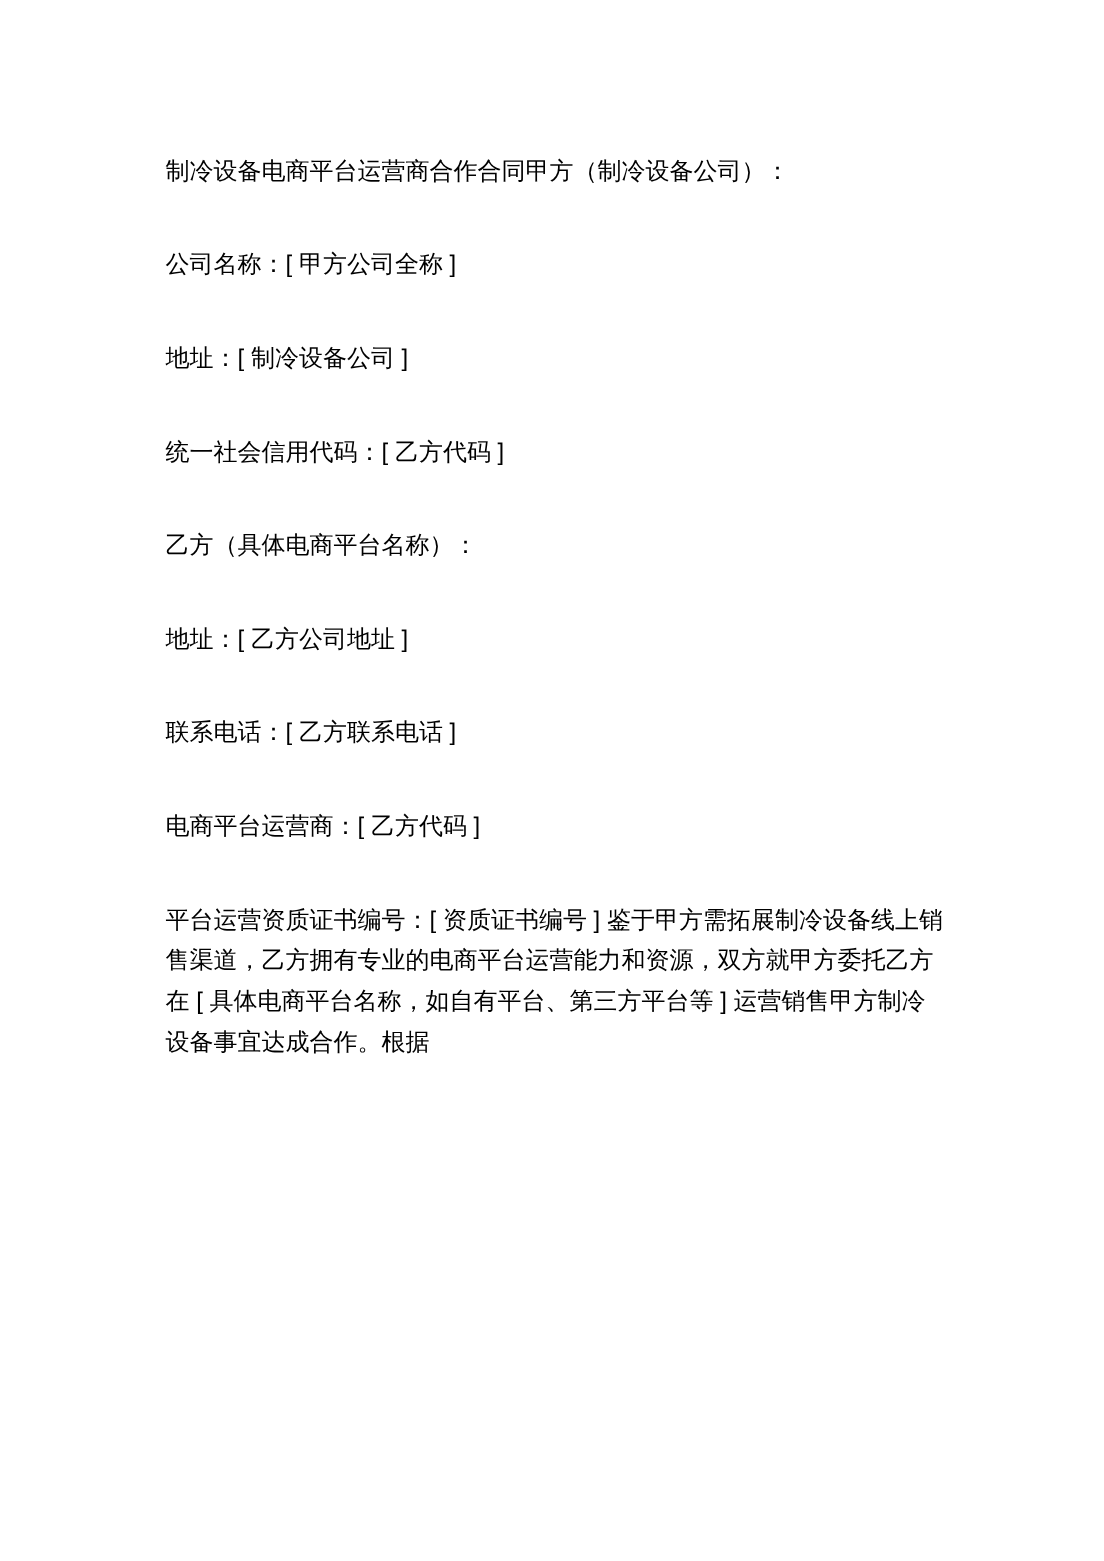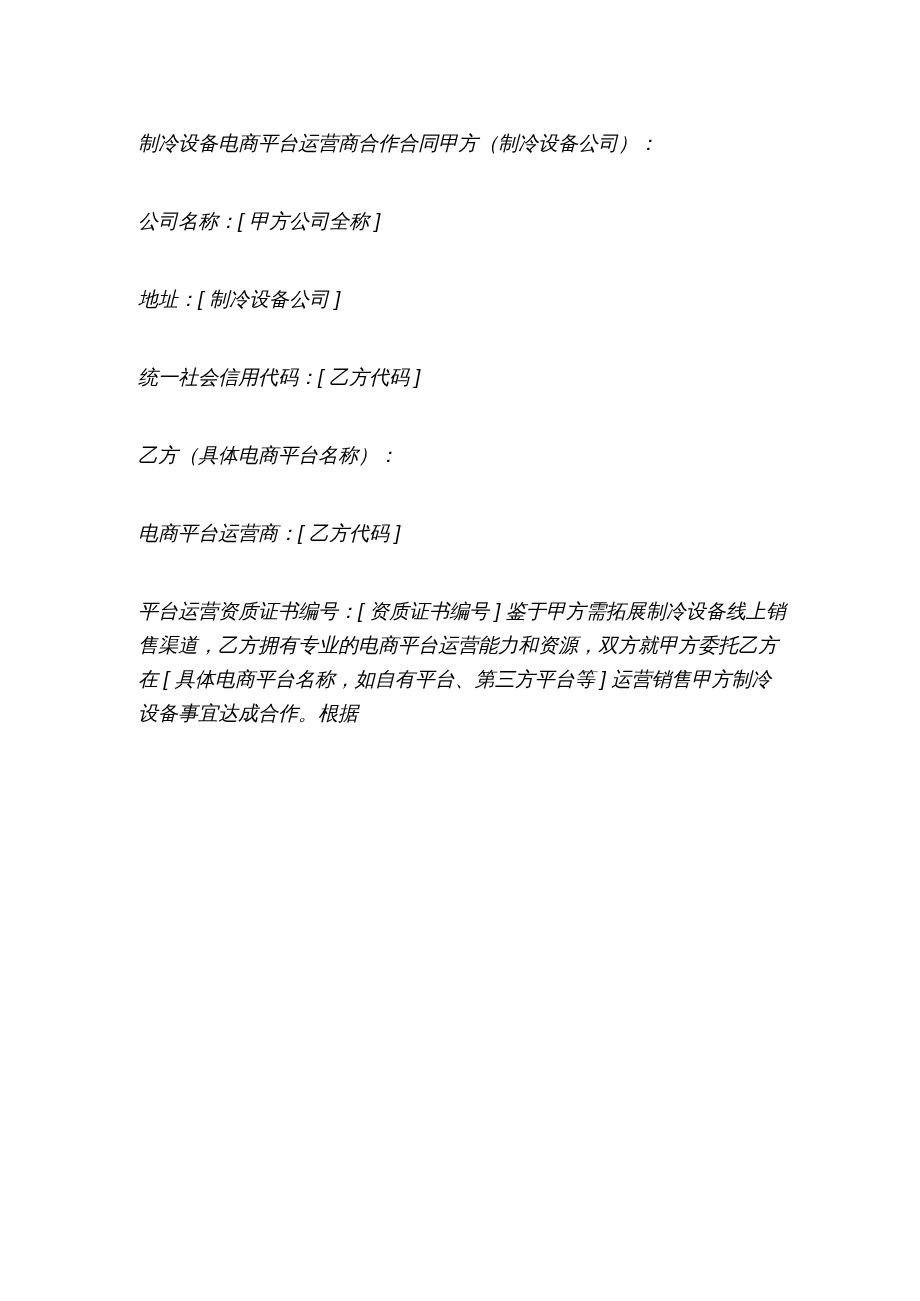--- a/index.html
+++ b/index.html
@@ -7,21 +7,20 @@
     padding: 0;
     background: #ffffff;
   }
   .page {
     position: relative;
     width: 920px;
     height: 1301px;
     background: #ffffff;
     overflow: hidden;
     font-family: "Liberation Sans", "DejaVu Sans", sans-serif;
-    font-style: italic;
   }
   .content {
     position: absolute;
     left: 138px;
     top: 126px;
     width: 650px;
     font-size: 20px;
     line-height: 34px;
     color: #000000;
     text-align: left;
@@ -35,16 +34,18 @@
 </head>
 <body>
 
 <div class="page">
   <div class="content">
     <p>制冷设备电商平台运营商合作合同甲方（制冷设备公司）：</p>
     <p>公司名称：[ 甲方公司全称 ]</p>
     <p>地址：[ 制冷设备公司 ]</p>
     <p>统一社会信用代码：[ 乙方代码 ]</p>
     <p>乙方（具体电商平台名称）：</p>
+    <p>地址：[ 乙方公司地址 ]</p>
+    <p>联系电话：[ 乙方联系电话 ]</p>
     <p>电商平台运营商：[ 乙方代码 ]</p>
     <p>平台运营资质证书编号：[ 资质证书编号 ] 鉴于甲方需拓展制冷设备线上销售渠道，乙方拥有专业的电商平台运营能力和资源，双方就甲方委托乙方在 [ 具体电商平台名称，如自有平台、第三方平台等 ] 运营销售甲方制冷设备事宜达成合作。根据</p>
   </div>
 </div>
 
 </body></html>

